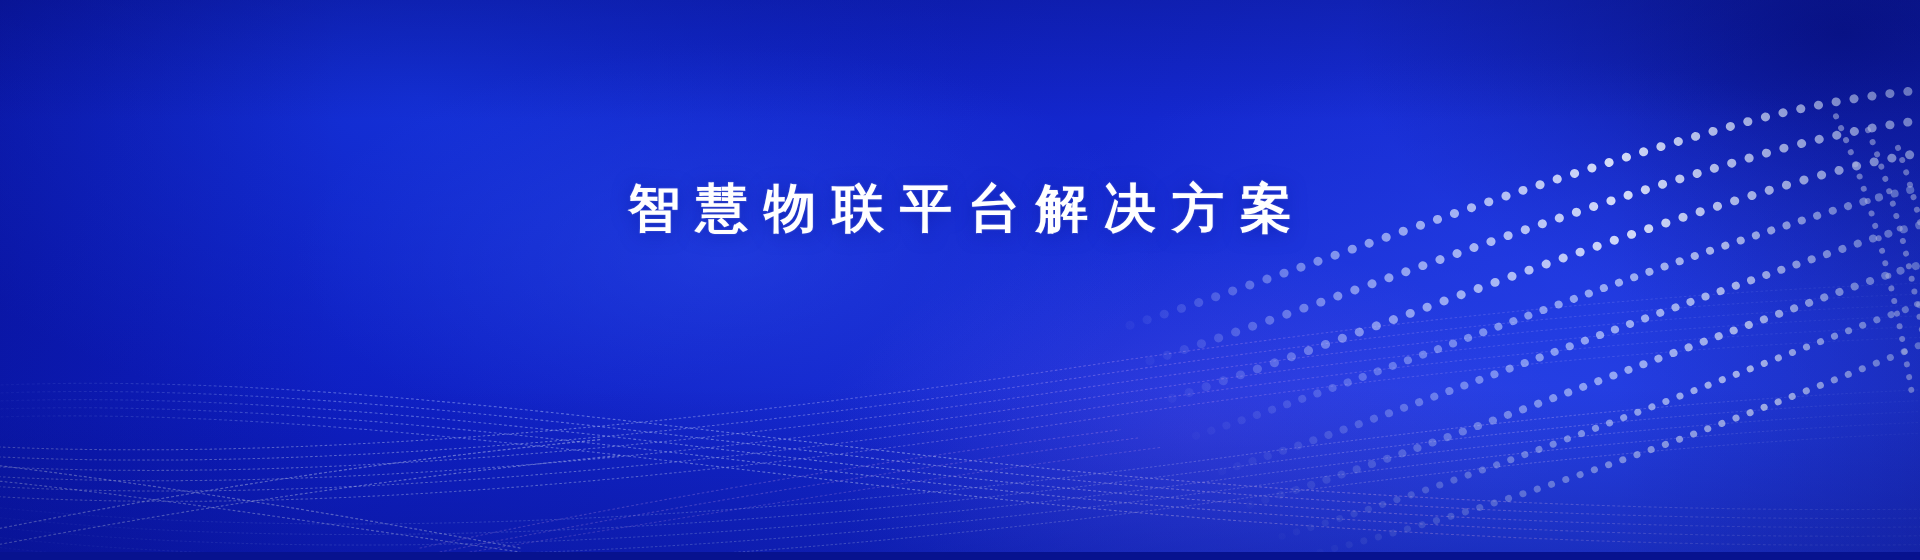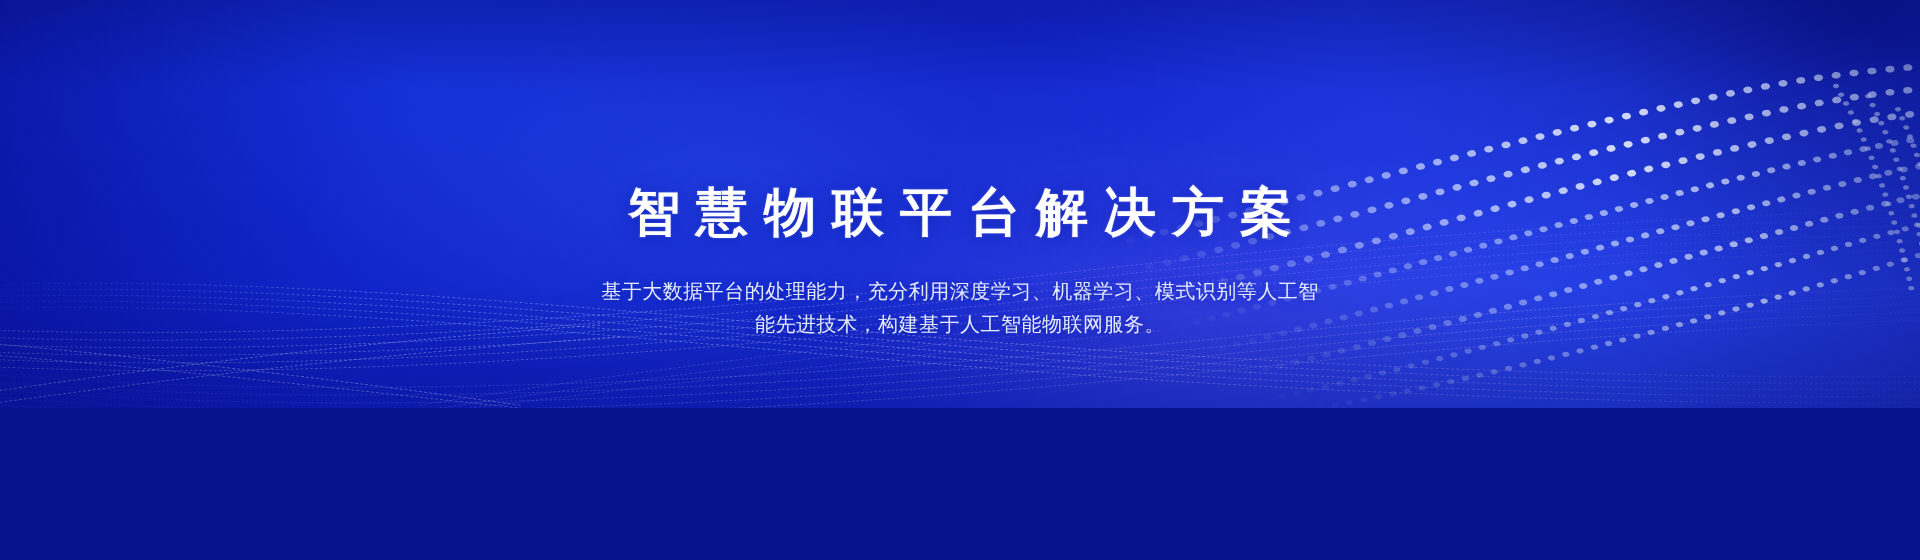--- a/index.html
+++ b/index.html
@@ -2,27 +2,28 @@
 <html><head>
 <meta charset="utf-8">
 <title>Banner</title>
 <style>
   html,body{margin:0;padding:0;background:#07128f;}
   body{font-family:"Liberation Sans","DejaVu Sans",sans-serif;}
 
   .banner{
     position:relative;
     width:1920px;
-    height:408px;
+    height:552px;
     overflow:hidden;
     background:
       radial-gradient(ellipse 900px 520px at 22% 18%, #1430d6 0%, rgba(20,48,214,0) 62%),
       radial-gradient(ellipse 1100px 700px at 78% 86%, #2742e6 0%, rgba(39,66,230,0) 60%),
       radial-gradient(ellipse 700px 420px at 96% 6%,  #0a1694 0%, rgba(10,22,148,0) 70%),
       linear-gradient(118deg,#0b18b6 0%, #0f20c4 30%, #1428cf 55%, #1a32da 78%, #2036cf 100%);
+    font-family: Liberation Mono, monospace;
   }
 
   
   .layer{position:absolute;inset:0;pointer-events:none;}
 
   
   .mesh{opacity:.85;}
   .mesh svg{display:block;width:100%;height:100%;}
 
   
@@ -193,19 +194,15 @@
       </g>
     </svg>
   </div>
 
   <div class="glow"></div>
   <div class="vignette"></div>
 
   <div class="content">
     <h1 class="title">智慧物联平台解决方案</h1>
 
-    <p class="subtitle">
-      <span class="line">基于大数据平台的处理能力，充分利用深度学习、机器学习、模式识别等人工智</span>
-      <span class="line">能先进技术，构建基于人工智能物联网服务。</span>
-    </p>
   </div>
 
 </div>
 
 </body></html>

